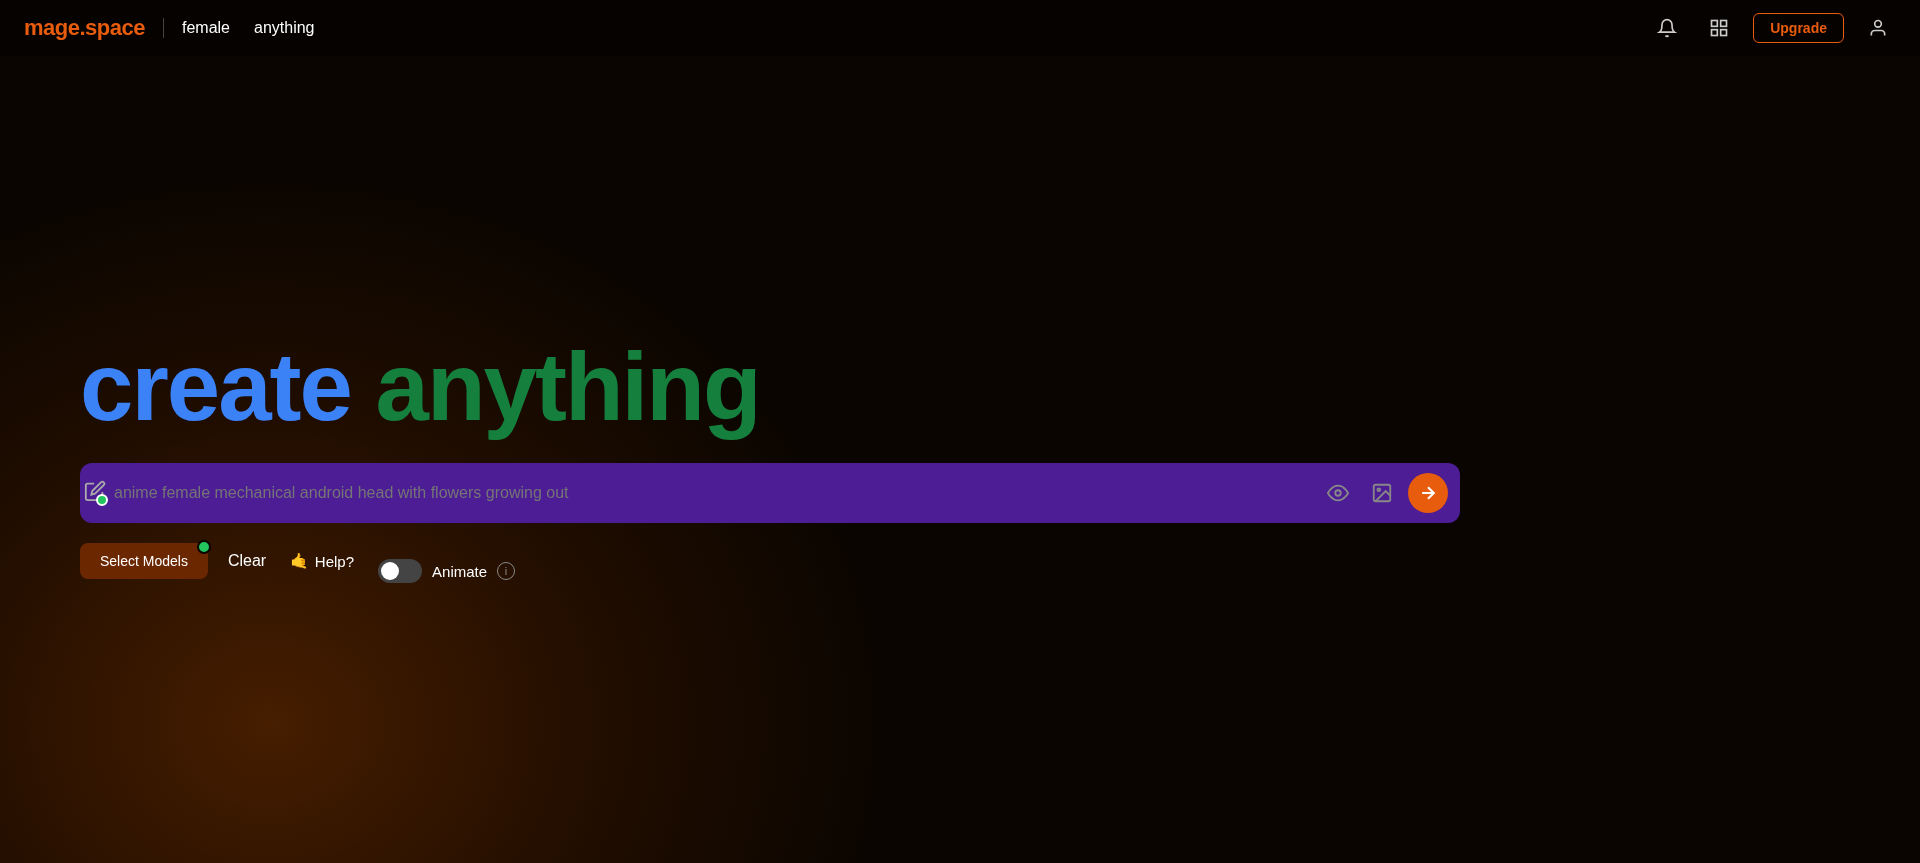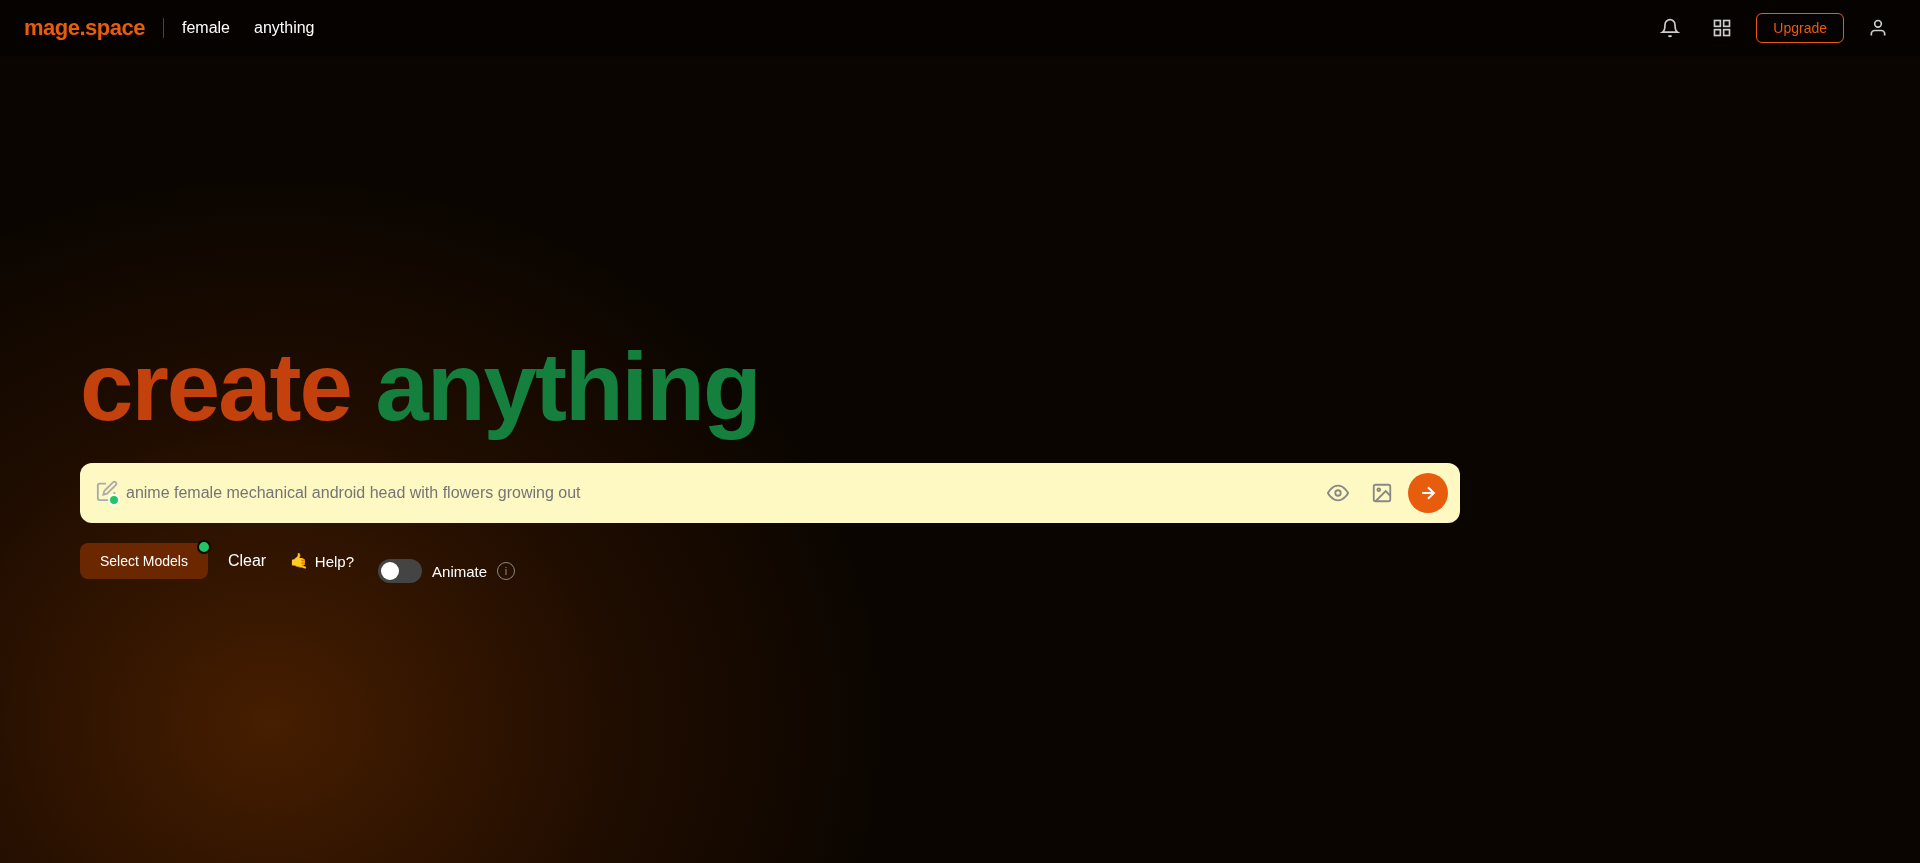--- a/index.html
+++ b/index.html
@@ -93,63 +93,63 @@
       border-radius: 50%;
     }
 
     .upgrade-btn {
       padding: 6px 16px;
       border: 1.5px solid #e85c0d;
       border-radius: 6px;
       background: transparent;
       color: #e85c0d;
       font-size: 14px;
-      font-weight: 400;
+      font-weight: 700;
       cursor: pointer;
     }
 
     
     .main-content {
       position: absolute;
       bottom: 280px;
       left: 80px;
       right: 80px;
     }
 
     .headline {
       font-size: 96px;
       font-weight: 800;
       line-height: 1;
       margin-bottom: 28px;
       letter-spacing: -2px;
     }
 
     .headline-white {
-      color: #c2410c;
+      color: #3b82f6;
     }
 
     .headline-orange {
       color: #15803d;
     }
 
     
     .search-container {
       position: relative;
       width: 100%;
       max-width: 1380px;
     }
 
     .search-bar {
       width: 100%;
       height: 60px;
-      background: #fef9c3;
+      background: #4c1d95;
       border-radius: 12px;
       display: flex;
       align-items: center;
-      padding: 0 12px 0 16px;
+      padding: 0 12px 0 4px;
       gap: 8px;
     }
 
     .search-icon-left {
       color: #999;
       font-size: 18px;
       flex-shrink: 0;
       position: relative;
     }
 

